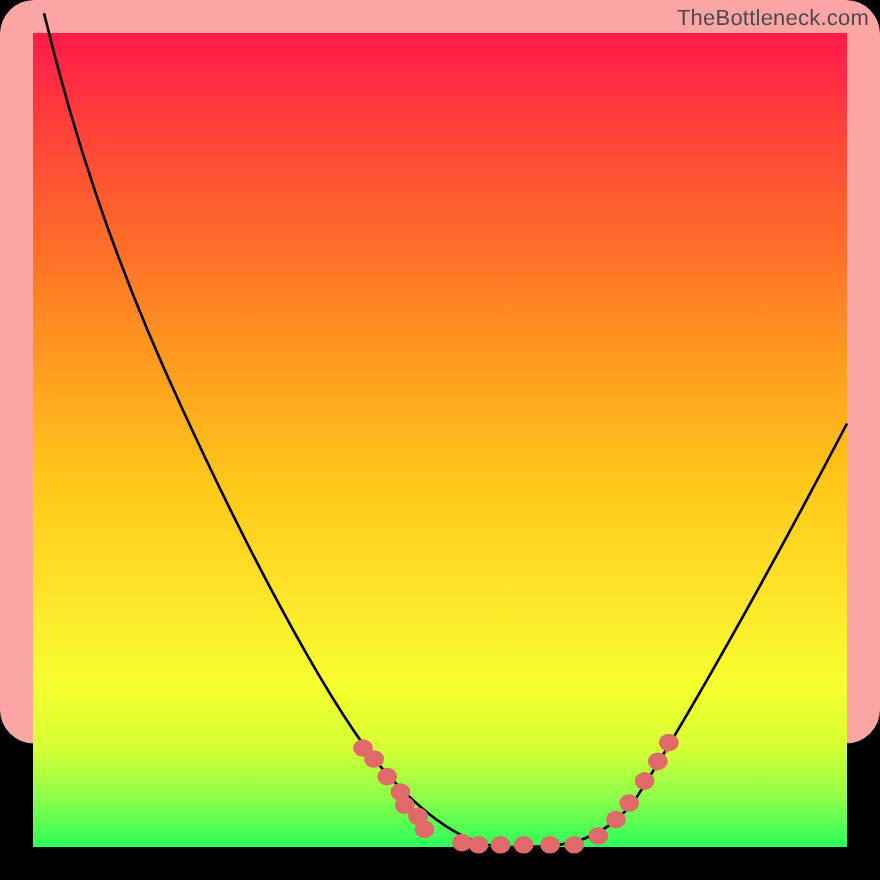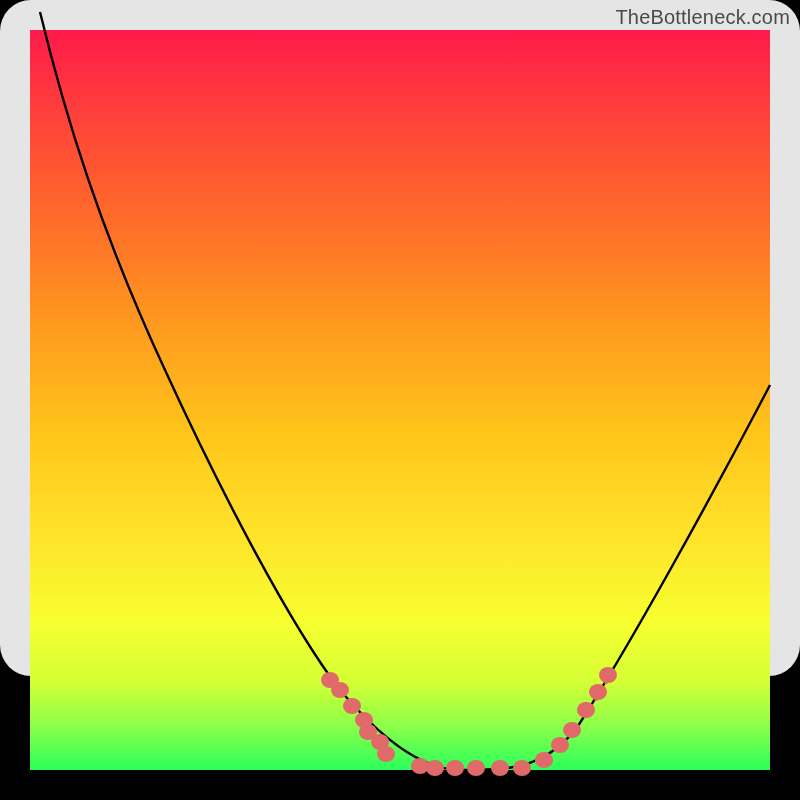--- a/index.html
+++ b/index.html
@@ -8,21 +8,21 @@
     width: 800px;
     height: 800px;
     background: #000;
     overflow: hidden;
     font-family: Arial, Helvetica, sans-serif;
   }
   .frame {
     position: relative;
     width: 800px;
     height: 676px;
-    background: #e5e5e5;
+    background: #fca5a5;
     border-radius: 31px;
   }
   .plot {
     position: absolute;
     left: 30px;
     top: 30px;
     width: 740px;
     height: 740px;
     background: linear-gradient(
       to bottom,

